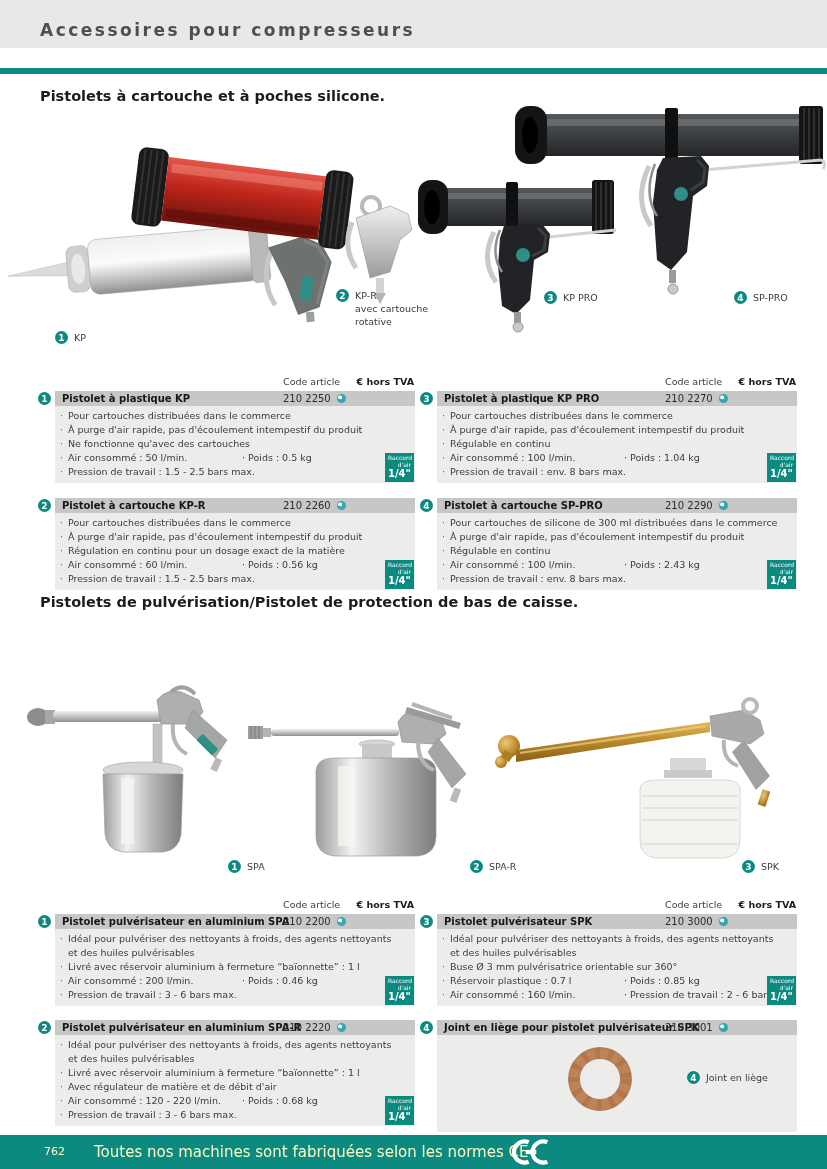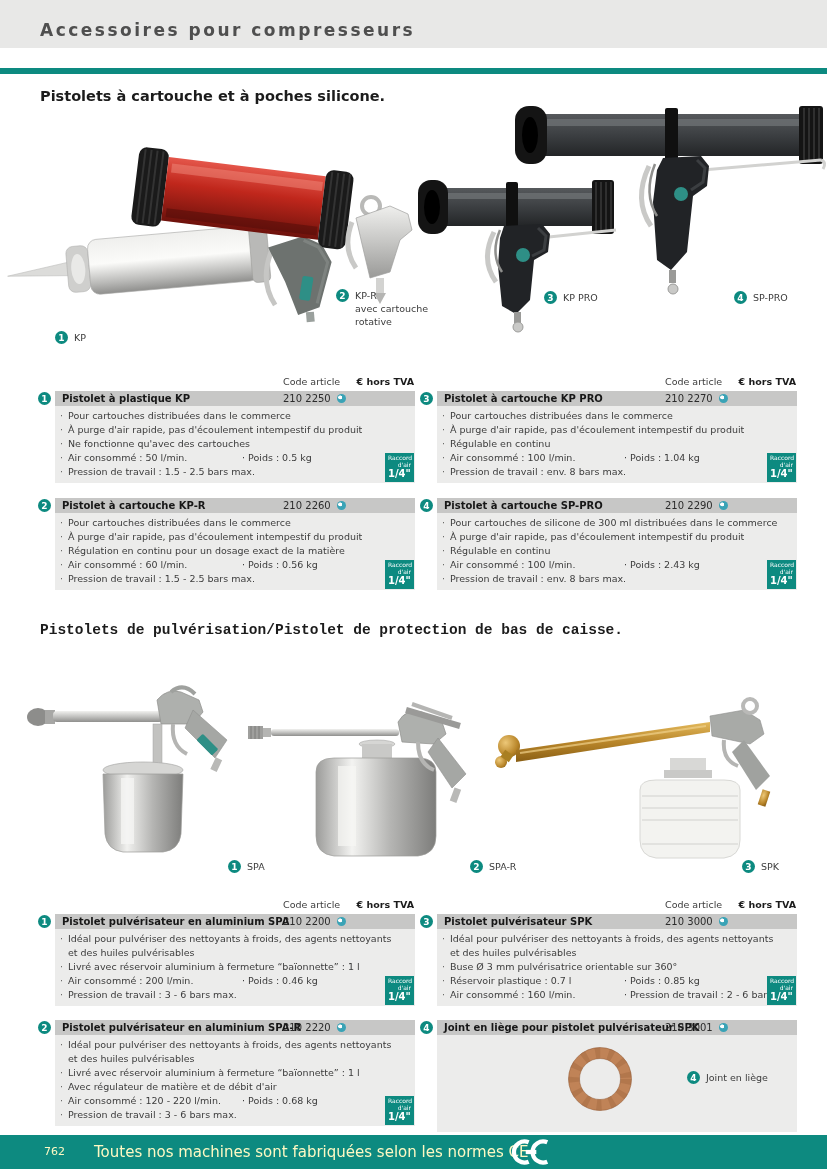--- a/index.html
+++ b/index.html
@@ -6,21 +6,21 @@
   .page{position:relative;width:827px;height:1169px;background:#ffffff;overflow:hidden;
         font-family:"DejaVu Sans",sans-serif;color:#3c3c3c;}
   
   .header-band{position:absolute;left:0;top:0;width:827px;height:48px;background:#e8e8e7;}
   .header-band h1{position:absolute;left:40px;bottom:8px;margin:0;font-size:17px;font-weight:bold;
         letter-spacing:2.5px;color:#4f4f4f;}
   .teal-rule{position:absolute;left:0;top:68px;width:827px;height:6px;background:#0d8a80;}
   
   .sec-title{position:absolute;left:40px;margin:0;font-size:14.5px;font-weight:bold;color:#1c1c1c;}
   .sec-title.s1{top:88px;}
-  .sec-title.s2{top:622px;font-family:Liberation Mono, monospace;}
+  .sec-title.s2{top:594px;}
   
   .illus{position:absolute;}
   
   .img-label{position:absolute;display:flex;gap:6px;align-items:flex-start;font-size:9.5px;color:#3c3c3c;}
   .num-circle{display:inline-flex;width:13px;height:13px;border-radius:50%;background:#0d8a80;color:#fff;
         font-size:9px;font-weight:bold;align-items:center;justify-content:center;flex:none;}
   .lbl-body{display:inline-flex;flex-direction:column;padding-top:1px;}
   .lbl-name{line-height:12px;}
   .lbl-note{white-space:pre-line;line-height:13px;}
   
@@ -266,21 +266,21 @@
         <div class="badge">
           <span class="b1">Raccord</span>
           <span class="b1">d'air</span>
           <span class="b2">1/4"</span>
         </div>
       </div>
     </div>
   <div class="pbox" style="left:437px;top:391px">
       <div class="prow">
         <span class="num-circle pnum">3</span>
-        <span class="ptitle">Pistolet à cartouche KP PRO</span>
+        <span class="ptitle">Pistolet à plastique KP PRO</span>
         <span class="pcode">210 2270</span>
         <span class="code-info"></span>
       </div>
       <div class="pbody">
         <div class="bline"><span class="dot">·</span><span class="ltext">Pour cartouches distribuées dans le commerce</span></div>
         <div class="bline"><span class="dot">·</span><span class="ltext">À purge d'air rapide, pas d'écoulement intempestif du produit</span></div>
         <div class="bline"><span class="dot">·</span><span class="ltext">Régulable en continu</span></div>
         <div class="bline"><span class="dot">·</span><span class="ltext">Air consommé : 100 l/min.</span><span class="rtext">·  Poids : 1.04 kg</span></div>
         <div class="bline"><span class="dot">·</span><span class="ltext">Pression de travail : env. 8 bars max.</span></div>
         <div class="badge">

